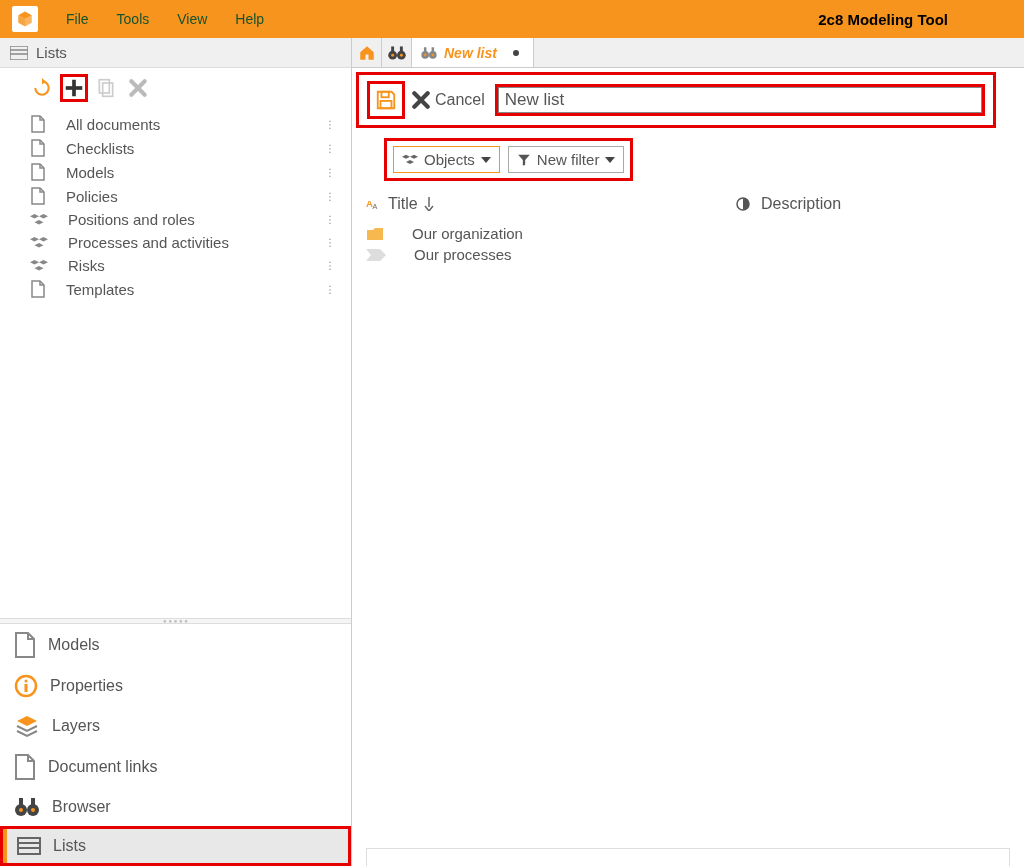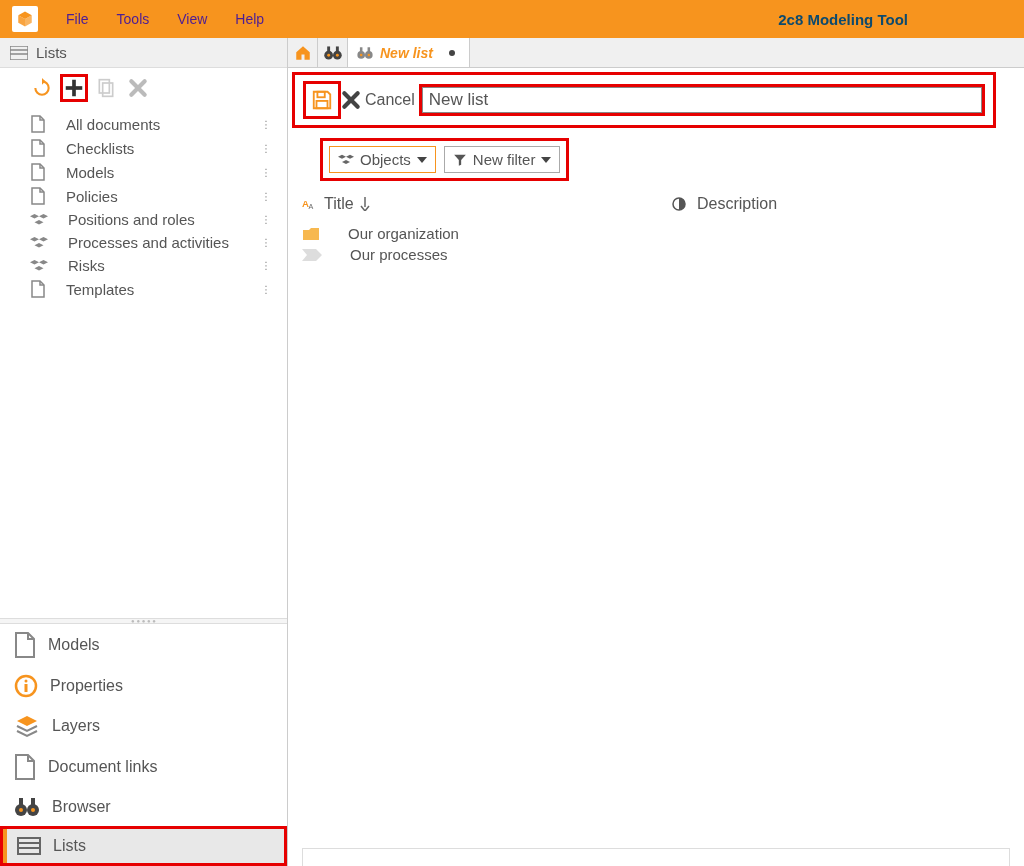--- a/index.html
+++ b/index.html
@@ -2,27 +2,27 @@
 <html><head>
   <meta charset="utf-8">
   <style>
     * { box-sizing: border-box; margin: 0; padding: 0; }
     html, body { height: 100%; font-family: Arial, sans-serif; font-size: 14px; color: #555; }
     body { display: flex; flex-direction: column; background: #fff; }
 
     
     .menubar { background: #f7941e; height: 38px; display: flex; align-items: center; padding: 0 12px; gap: 28px; }
     .menubar .logo-box { width: 26px; height: 26px; background: #fff; display: flex; align-items: center; justify-content: center; border-radius: 2px; }
-    .menubar .menu-item { color: #4c1d95; font-size: 14px; cursor: pointer; }
-    .menubar .app-title { color: #0c4a6e; font-weight: bold; font-size: 15px; margin-left: auto; margin-right: 104px; }
+    .menubar .menu-item { color: #14532d; font-size: 14px; cursor: pointer; }
+    .menubar .app-title { color: #000000; font-weight: bold; font-size: 15px; margin-left: auto; margin-right: 64px; }
 
     .main { flex: 1; display: flex; min-height: 0; }
 
     
-    .left-panel { width: 288px; border-right: 1px solid #ccc; display: flex; flex-direction: column; background: #fff; }
+    .left-panel { width: 352px; border-right: 1px solid #ccc; display: flex; flex-direction: column; background: #fff; }
 
     .panel-header { height: 30px; background: #f0f0f0; display: flex; align-items: center; padding: 0 10px; gap: 8px; font-size: 15px; color: #555; border-bottom: 1px solid #ddd; }
 
     .toolbar-row { display: flex; align-items: center; padding: 6px 12px 6px 28px; gap: 4px; }
     .toolbar-icon-btn { width: 28px; height: 28px; display: flex; align-items: center; justify-content: center; cursor: pointer; }
     .add-highlight { border: 3px solid #e60000; }
 
     .sidebar-list { flex: 0 0 auto; padding: 4px 6px 12px 6px; }
     .sidebar-item { display: flex; align-items: center; padding: 3px 12px 3px 24px; gap: 20px; color: #555; cursor: pointer; position: relative; font-size: 15px; }
     .sidebar-item .mini-handle { position: absolute; right: 10px; width: 10px; height: 10px; display:flex; align-items:center; justify-content:center; color:#888; font-size:10px; }
@@ -38,21 +38,21 @@
     .lists-highlight { border: 3px solid #e60000; }
 
     
     .right-panel { flex: 1; display: flex; flex-direction: column; }
 
     .tabs-row { height: 30px; background: #f0f0f0; display: flex; align-items: stretch; border-bottom: 1px solid #ccc; }
     .tab-icon-btn { width: 30px; display: flex; align-items: center; justify-content: center; cursor: pointer; border-right: 1px solid #ccc; background: #f0f0f0; }
     .tab { display: flex; align-items: center; padding: 0 36px 0 8px; background: #fff; border-right: 1px solid #ccc; gap: 6px; font-style: italic; color: #f7941e; position:relative; font-weight:bold; }
     .tab .dirty-dot { position:absolute; right:14px; width:6px; height:6px; border-radius:50%; background:#444; }
 
-    .editor-toolbar-outer { padding: 6px 8px; display: flex; align-items: center; }
+    .editor-toolbar-outer { padding: 6px 8px; display: flex; align-items: center; gap: 6px; }
     .editor-toolbar-outer.red { border: 3px solid #e60000; margin: 4px 28px 4px 4px; }
 
     .save-highlight { border: 3px solid #e60000; padding: 2px; display:flex; }
     .ed-btn { width: 28px; height: 28px; display: flex; align-items: center; justify-content: center; cursor: pointer; }
     .cancel-group { display: flex; align-items: center; gap: 4px; cursor: pointer; font-size:16px; color:#555; }
 
     .title-input-wrap { flex: 1; border: 3px solid #e60000; display: flex; padding: 0; margin-left: 4px; }
     .title-input { flex: 1; height: 26px; border: 1px solid #888; padding: 0 6px; font-size: 17px; color: #555; background:#fff; }
 
     .filters-row-wrap { margin: 6px 8px 0 8px; }

